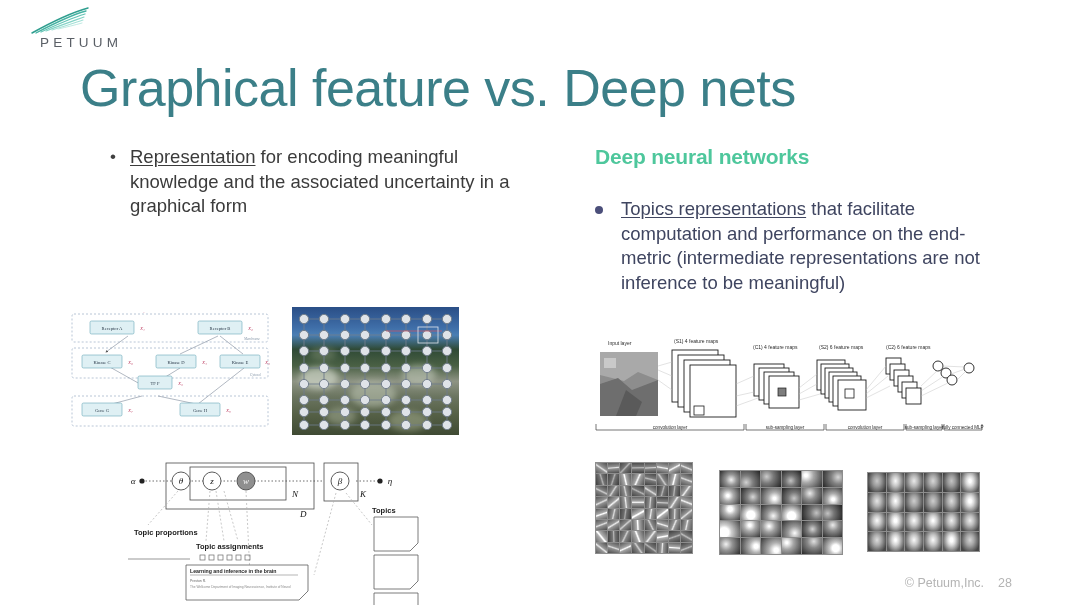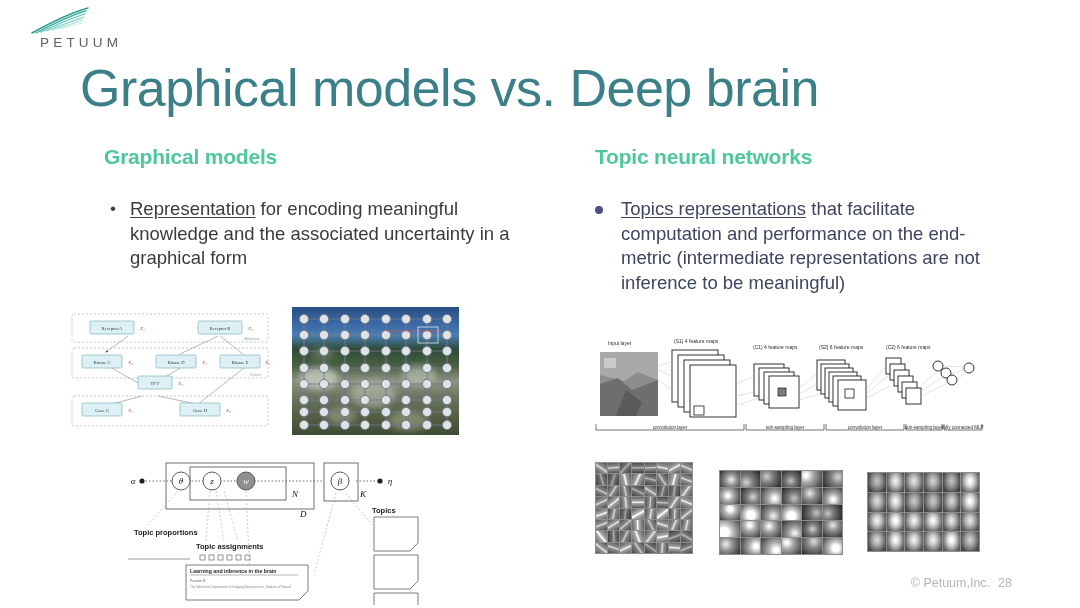--- a/index.html
+++ b/index.html
@@ -76,51 +76,50 @@
   
   #fig-feats { position:absolute; left:595px; top:452px; width:385px; height:105px; }
   .fgrid { position:absolute; display:grid; background:#8d8d8d; gap:1px; padding:1px; }
   .fgrid span { display:block; }
 
   
   #footer {
     position:absolute; right:68px; bottom:18px;
     font-size:12.5px; color:#b4b4b4; white-space:nowrap;
   }
-  #footer .pg { margin-left:8px; }
+  #footer .pg { margin-left:14px; }
 </style>
 </head>
 <body>
 
 <div id="logo">
   <svg width="120" height="32" viewBox="0 0 120 32">
     <g fill="none" stroke-linecap="round">
       <path d="M6 28 C24 18 44 8 62 3" stroke="#2f9e8f" stroke-width="1.5"></path>
       <path d="M10 28 C27 19 45 10 60 6" stroke="#45b2a2" stroke-width="1.4"></path>
       <path d="M15 27 C30 20 46 13 59 9" stroke="#63c4b5" stroke-width="1.3"></path>
       <path d="M20 26 C33 21 47 16 58 12" stroke="#83d3c6" stroke-width="1.2"></path>
       <path d="M26 25 C37 22 48 18 57 15" stroke="#a3e0d6" stroke-width="1.1"></path>
       <path d="M32 24 C41 22 49 20 56 18" stroke="#c0eae3" stroke-width="1"></path>
     </g>
   </svg>
   <div id="logo-text">PETUUM</div>
 </div>
 
-<div id="slide-title">Graphical models vs. Deep brain</div>
+<div id="slide-title">Graphical feature vs. Deep nets</div>
 
 <div class="col" id="col-left">
-  <div class="col-head">Graphical models</div>
   <div class="bullet-row">
     <div class="bul bul-left">•</div>
     <div class="bul-text"><span class="ul">Representation</span><span> for encoding meaningful knowledge and the associated uncertainty in a graphical form</span></div>
   </div>
 </div>
 
 <div class="col" id="col-right">
-  <div class="col-head">Topic neural networks</div>
+  <div class="col-head">Deep neural networks</div>
   <div class="bullet-row">
     <div class="bul bul-right">
         <i></i>
       </div>
     <div class="bul-text"><span class="ul">Topics representations</span><span> that facilitate computation and performance on the end-metric (intermediate representations are not inference to be meaningful)</span></div>
   </div>
 </div>
 
 <div id="fig-bionet">
   <svg width="215" height="118" viewBox="0 0 215 118">

